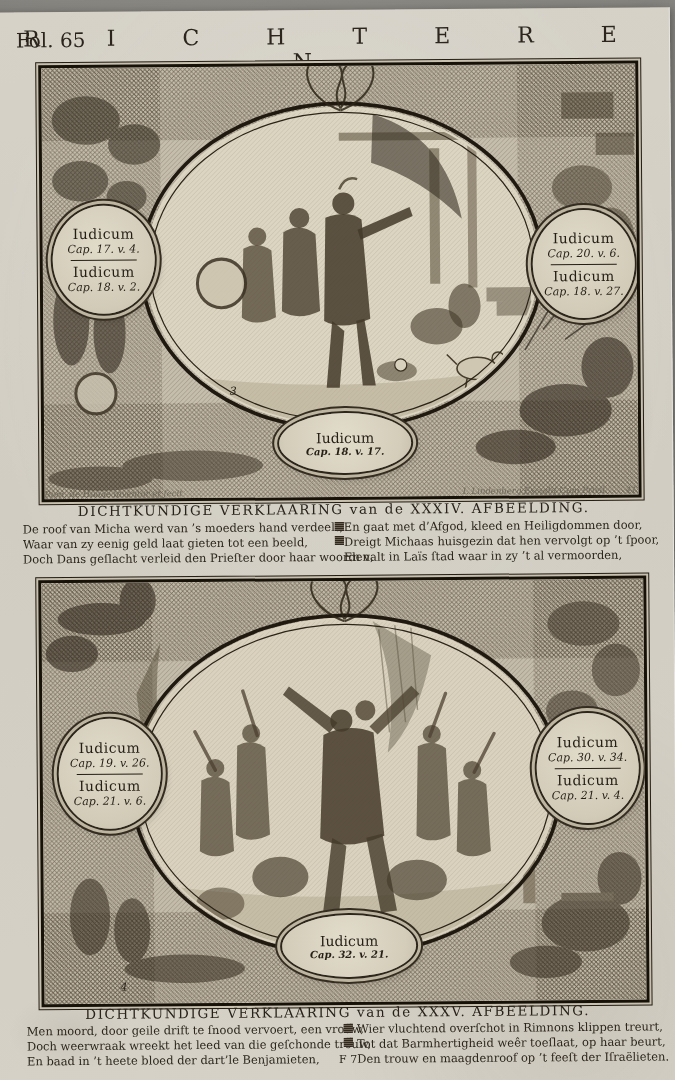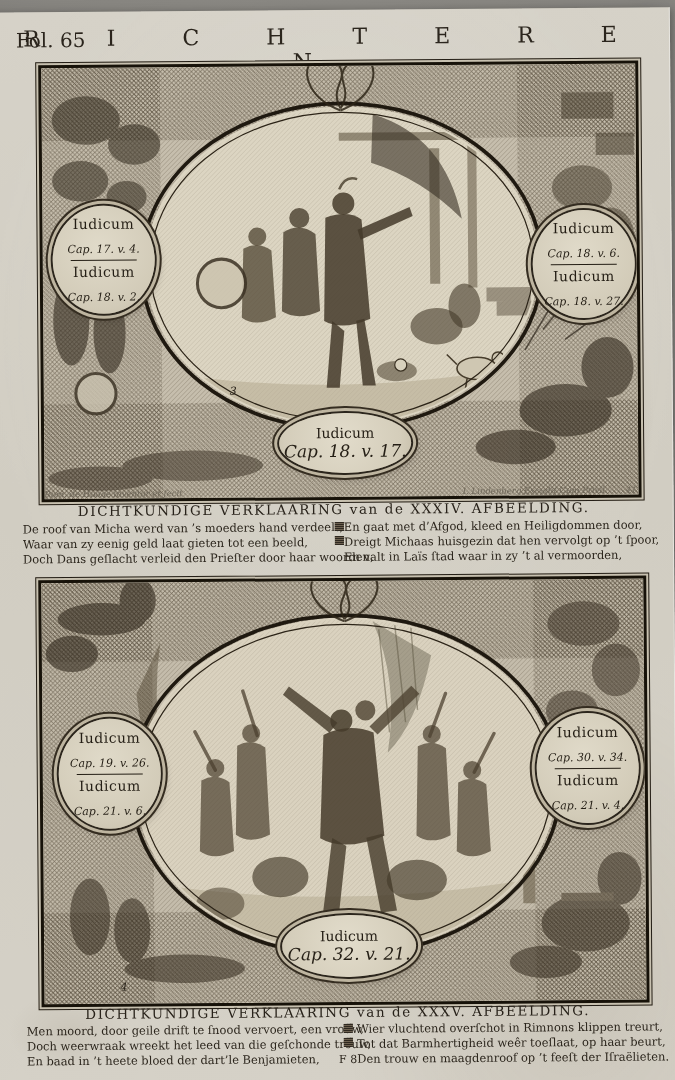--- a/index.html
+++ b/index.html
@@ -32,37 +32,37 @@
   .scene{position:absolute;left:0;top:0;width:100%;height:100%;}
   
   .medallion{
     position:absolute;border-radius:50%;
     background:radial-gradient(circle at 45% 38%, #e0dac9 0%, #d2cbb8 70%, #c4bca7 100%);
     box-shadow:0 0 0 2px #2c261d, 0 0 0 5px #beb5a0, 0 0 0 7px #352d21, 3px 4px 8px rgba(20,15,8,.35);
     display:flex;flex-direction:column;align-items:center;justify-content:center;
     color:#241e15;text-align:center;
   }
   .medallion .m-title{font-size:14px;letter-spacing:.5px;}
-  .medallion .m-ref{font-size:11px;font-style:italic;margin-top:11px;}
+  .medallion .m-ref{font-size:11px;font-style:italic;margin-top:1px;}
   .medallion .m-rule{width:64%;border-top:1.6px solid #241e15;margin:4px 0 3px 0;}
   .med-l1{left:10px;top:138px;width:102px;height:108px;}
   .med-r1{left:490px;top:146px;width:102px;height:108px;}
   .med-l2{left:16px;top:136px;width:102px;height:110px;}
   .med-r2{left:494px;top:134px;width:102px;height:110px;}
   .cartouche{
     position:absolute;border-radius:50%;
     background:radial-gradient(circle at 48% 40%, #e2dccb 0%, #d4cdba 75%, #c6bea9 100%);
     box-shadow:0 0 0 2px #2c261d, 0 0 0 5px #beb5a0, 0 0 0 7px #352d21, 3px 4px 8px rgba(20,15,8,.35);
     display:flex;flex-direction:column;align-items:center;justify-content:center;
     color:#241e15;text-align:center;
   }
   .cart1{left:235px;top:347px;width:132px;height:60px;}
   .cart2{left:238px;top:334px;width:134px;height:62px;}
   .cartouche .m-title{font-size:14px;}
-  .cartouche .m-ref{font-size:17px;font-style:italic;}
+  .cartouche .m-ref{font-size:10px;font-style:italic;font-weight:bold;}
   .plate-num{position:absolute;font-size:11px;font-style:italic;color:#2a241b;}
   .pn1{left:186px;top:318px;}
   .pn2{left:76px;top:398px;}
   
   .credits{position:absolute;left:50px;top:477px;width:592px;display:flex;justify-content:space-between;
     font-size:8.5px;font-style:italic;color:#6e6759;}
   .credits .c-num{margin-left:18px;}
   .credits .c-right{display:flex;}
   
   .caption{position:absolute;left:0;width:100%;text-align:center;font-size:13.5px;letter-spacing:1.6px;color:#28221a;}
@@ -212,21 +212,21 @@
 
       <div class="medallion med-l1">
         <div class="m-title">Iudicum</div>
         <div class="m-ref">Cap. 17. v. 4.</div>
         <div class="m-rule"></div>
         <div class="m-title">Iudicum</div>
         <div class="m-ref">Cap. 18. v. 2.</div>
       </div>
       <div class="medallion med-r1">
         <div class="m-title">Iudicum</div>
-        <div class="m-ref">Cap. 18. v. 6.</div>
+        <div class="m-ref">Cap. 20. v. 6.</div>
         <div class="m-rule"></div>
         <div class="m-title">Iudicum</div>
         <div class="m-ref">Cap. 18. v. 27.</div>
       </div>
       <div class="cartouche cart1">
         <div class="m-title">Iudicum</div>
         <div class="m-ref">Cap. 18. v. 17.</div>
       </div>
       <div class="plate-num pn1">3</div>
     </div>
@@ -383,21 +383,21 @@
 
   <div class="verse v2">
     <div class="col col-l">
       <div>Men moord, door geile drift te ſnood vervoert, een vrouw,</div>
       <div>Doch weerwraak wreekt het leed van die geſchonde trouw,</div>
       <div>En baad in ’t heete bloed der dart’le Benjamieten,</div>
     </div>
     <div class="gutter">
       <div class="fleuron"></div>
       <div class="fleuron"></div>
-      <div class="signature">F 8</div>
+      <div class="signature">F 7</div>
     </div>
     <div class="col col-r">
       <div>Wier vluchtend overſchot in Rimnons klippen treurt,</div>
       <div>Tot dat Barmhertigheid weêr toeſlaat, op haar beurt,</div>
       <div>Den trouw en maagdenroof op ’t feeſt der Iſraëlieten.</div>
     </div>
   </div>
 
 </div>
 

